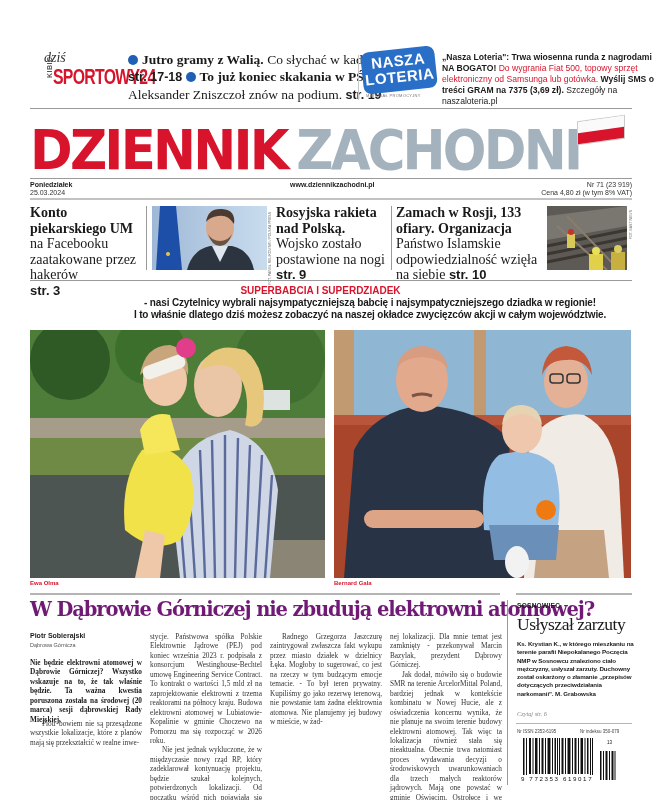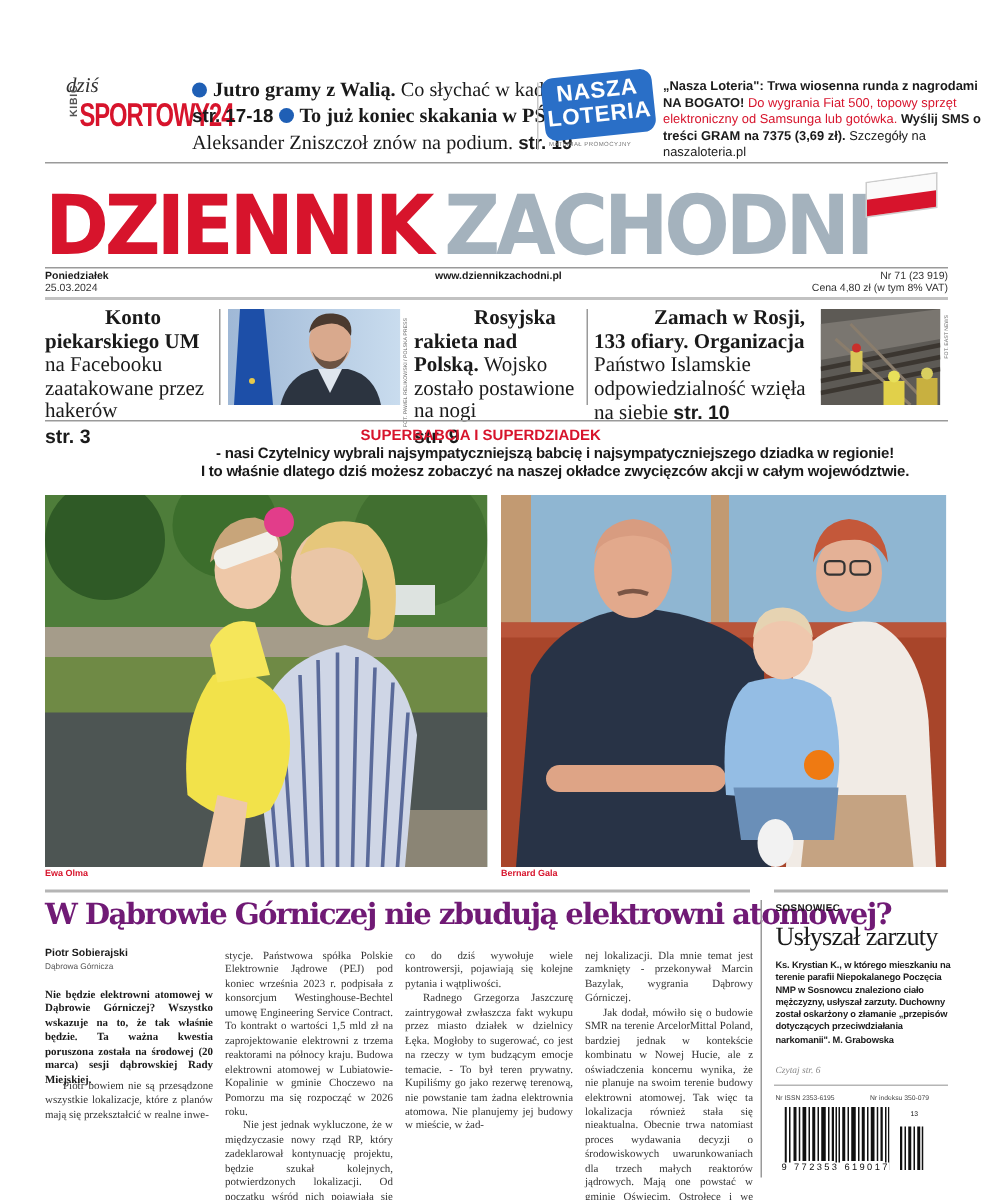--- a/index.html
+++ b/index.html
@@ -38,21 +38,21 @@
   #dateline-top { left: 30px; top: 178px; width: 602px; height: 1px; background: #9a9a9a; }
   #day { left: 30px; top: 181px; font-family: "Liberation Sans", sans-serif; font-weight: bold; font-size: 7px; }
   #date { left: 30px; top: 189px; font-family: "Liberation Sans", sans-serif; font-size: 7px; color: #333; }
   #url { left: 290px; top: 181px; font-family: "Liberation Sans", sans-serif; font-weight: bold; font-size: 7px; }
   #issue { right: 29px; top: 181px; font-family: "Liberation Sans", sans-serif; font-size: 7px; color: #333; text-align: right; }
   #price { right: 29px; top: 189px; font-family: "Liberation Sans", sans-serif; font-size: 7px; color: #333; text-align: right; }
   #dateline-bot { left: 30px; top: 198px; width: 602px; height: 2px; background: #c2c2c2; }
 
   
   .teaser { position: absolute; top: 205px; font-size: 14px; line-height: 15.5px; }
-  .teaser b { font-weight: bold; margin-left: 40px; }
+  .teaser b { font-weight: bold; }
   .teaser .str { font-size: 13px; }
   .tdiv { position: absolute; top: 206px; width: 1px; height: 64px; background: #9a9a9a; }
   .photo-small { position: absolute; top: 206px; height: 64px; overflow: hidden; }
   .credit-v { position: absolute; font-family: "Liberation Sans", sans-serif; font-size: 3.5px; color: #666; writing-mode: vertical-rl; transform: rotate(180deg); white-space: nowrap; }
 
   
   #sec-rule { left: 30px; top: 280px; width: 602px; height: 1px; background: #9a9a9a; }
   #sb-title { left: 0; width: 641px; top: 285px; text-align: center; font-family: "Liberation Sans", sans-serif; font-weight: bold; font-size: 10px; color: #d7142c; }
   #sb-line1, #sb-line2 { left: 0; width: 660px; text-align: center; font-family: "Liberation Sans", sans-serif; font-weight: bold; font-size: 10px; color: #1a1a1a; letter-spacing: -0.15px; margin-left: 40px; }
   #sb-line1 { top: 297px; }
@@ -255,25 +255,24 @@
   <p>Nie będzie elektrowni atomowej w Dąbrowie Górniczej? Wszystko wskazuje na to, że tak właśnie będzie. Ta ważna kwestia poruszona została na środowej (20 marca) sesji dąbrowskiej Rady Miejskiej.</p>
 </div>
 <div class="col" style="left:30px; top:719px; width:112px;">
   <p class="ind">Piotr bowiem nie są przesądzone wszystkie lokalizacje, które z planów mają się przekształcić w realne inwe-</p>
 </div>
 <div class="col" style="left:150px; top:632px; width:112px;">
   <p>stycje. Państwowa spółka Polskie Elektrownie Jądrowe (PEJ) pod koniec września 2023 r. podpisała z konsorcjum Westinghouse-Bechtel umowę Engineering Service Contract. To kontrakt o wartości 1,5 mld zł na zaprojektowanie elektrowni z trzema reaktorami na północy kraju. Budowa elektrowni atomowej w Lubiatowie-Kopalinie w gminie Choczewo na Pomorzu ma się rozpocząć w 2026 roku.</p>
   <p class="ind">Nie jest jednak wykluczone, że w międzyczasie nowy rząd RP, który zadeklarował kontynuację projektu, będzie szukał kolejnych, potwierdzonych lokalizacji. Od początku wśród nich pojawiała się Dąbrowa Górnicza,</p>
 </div>
 <div class="col" style="left:270px; top:632px; width:112px;">
-  <p>co do dziś wywołuje wiele kontrowersji, pojawiają się kolejne pytania i wątpliwości.</p>
   <p class="ind">Radnego Grzegorza Jaszczurę zaintrygował zwłaszcza fakt wykupu przez miasto działek w dzielnicy Łęka. Mogłoby to sugerować, co jest na rzeczy w tym budzącym emocje temacie. - To był teren prywatny. Kupiliśmy go jako rezerwę terenową, nie powstanie tam żadna elektrownia atomowa. Nie planujemy jej budowy w mieście, w żad-</p>
 </div>
 <div class="col" style="left:390px; top:632px; width:112px;">
-  <p>nej lokalizacji. Dla mnie temat jest zamknięty - przekonywał Marcin Bazylak, wygrania Dąbrowy Górniczej.</p>
+  <p>nej lokalizacji. Dla mnie temat jest zamknięty - przekonywał Marcin Bazylak, prezydent Dąbrowy Górniczej.</p>
   <p class="ind">Jak dodał, mówiło się o budowie SMR na terenie ArcelorMittal Poland, bardziej jednak w kontekście kombinatu w Nowej Hucie, ale z oświadczenia koncernu wynika, że nie planuje na swoim terenie budowy elektrowni atomowej. Tak więc ta lokalizacja również stała się nieaktualna. Obecnie trwa natomiast proces wydawania decyzji o środowiskowych uwarunkowaniach dla trzech małych reaktorów jądrowych. Mają one powstać w gminie Oświęcim, Ostrołęce i we Włocławku.</p>
 </div>
 
 <div id="side-vline" class="abs"></div>
 <div id="side-rule" class="abs"></div>
 <span id="side-tag" class="abs">SOSNOWIEC</span>
 <span id="side-head" class="abs">Usłyszał zarzuty</span>
 <div id="side-text" class="abs">Ks. Krystian K., w którego mieszkaniu na terenie parafii Niepokalanego Poczęcia NMP w Sosnowcu znaleziono ciało mężczyzny, usłyszał zarzuty. Duchowny został oskarżony o złamanie „przepisów dotyczących przeciwdziałania narkomanii". M. Grabowska</div>
 <span id="side-more" class="abs">Czytaj str. 6</span>
 <div id="side-rule2" class="abs"></div>

